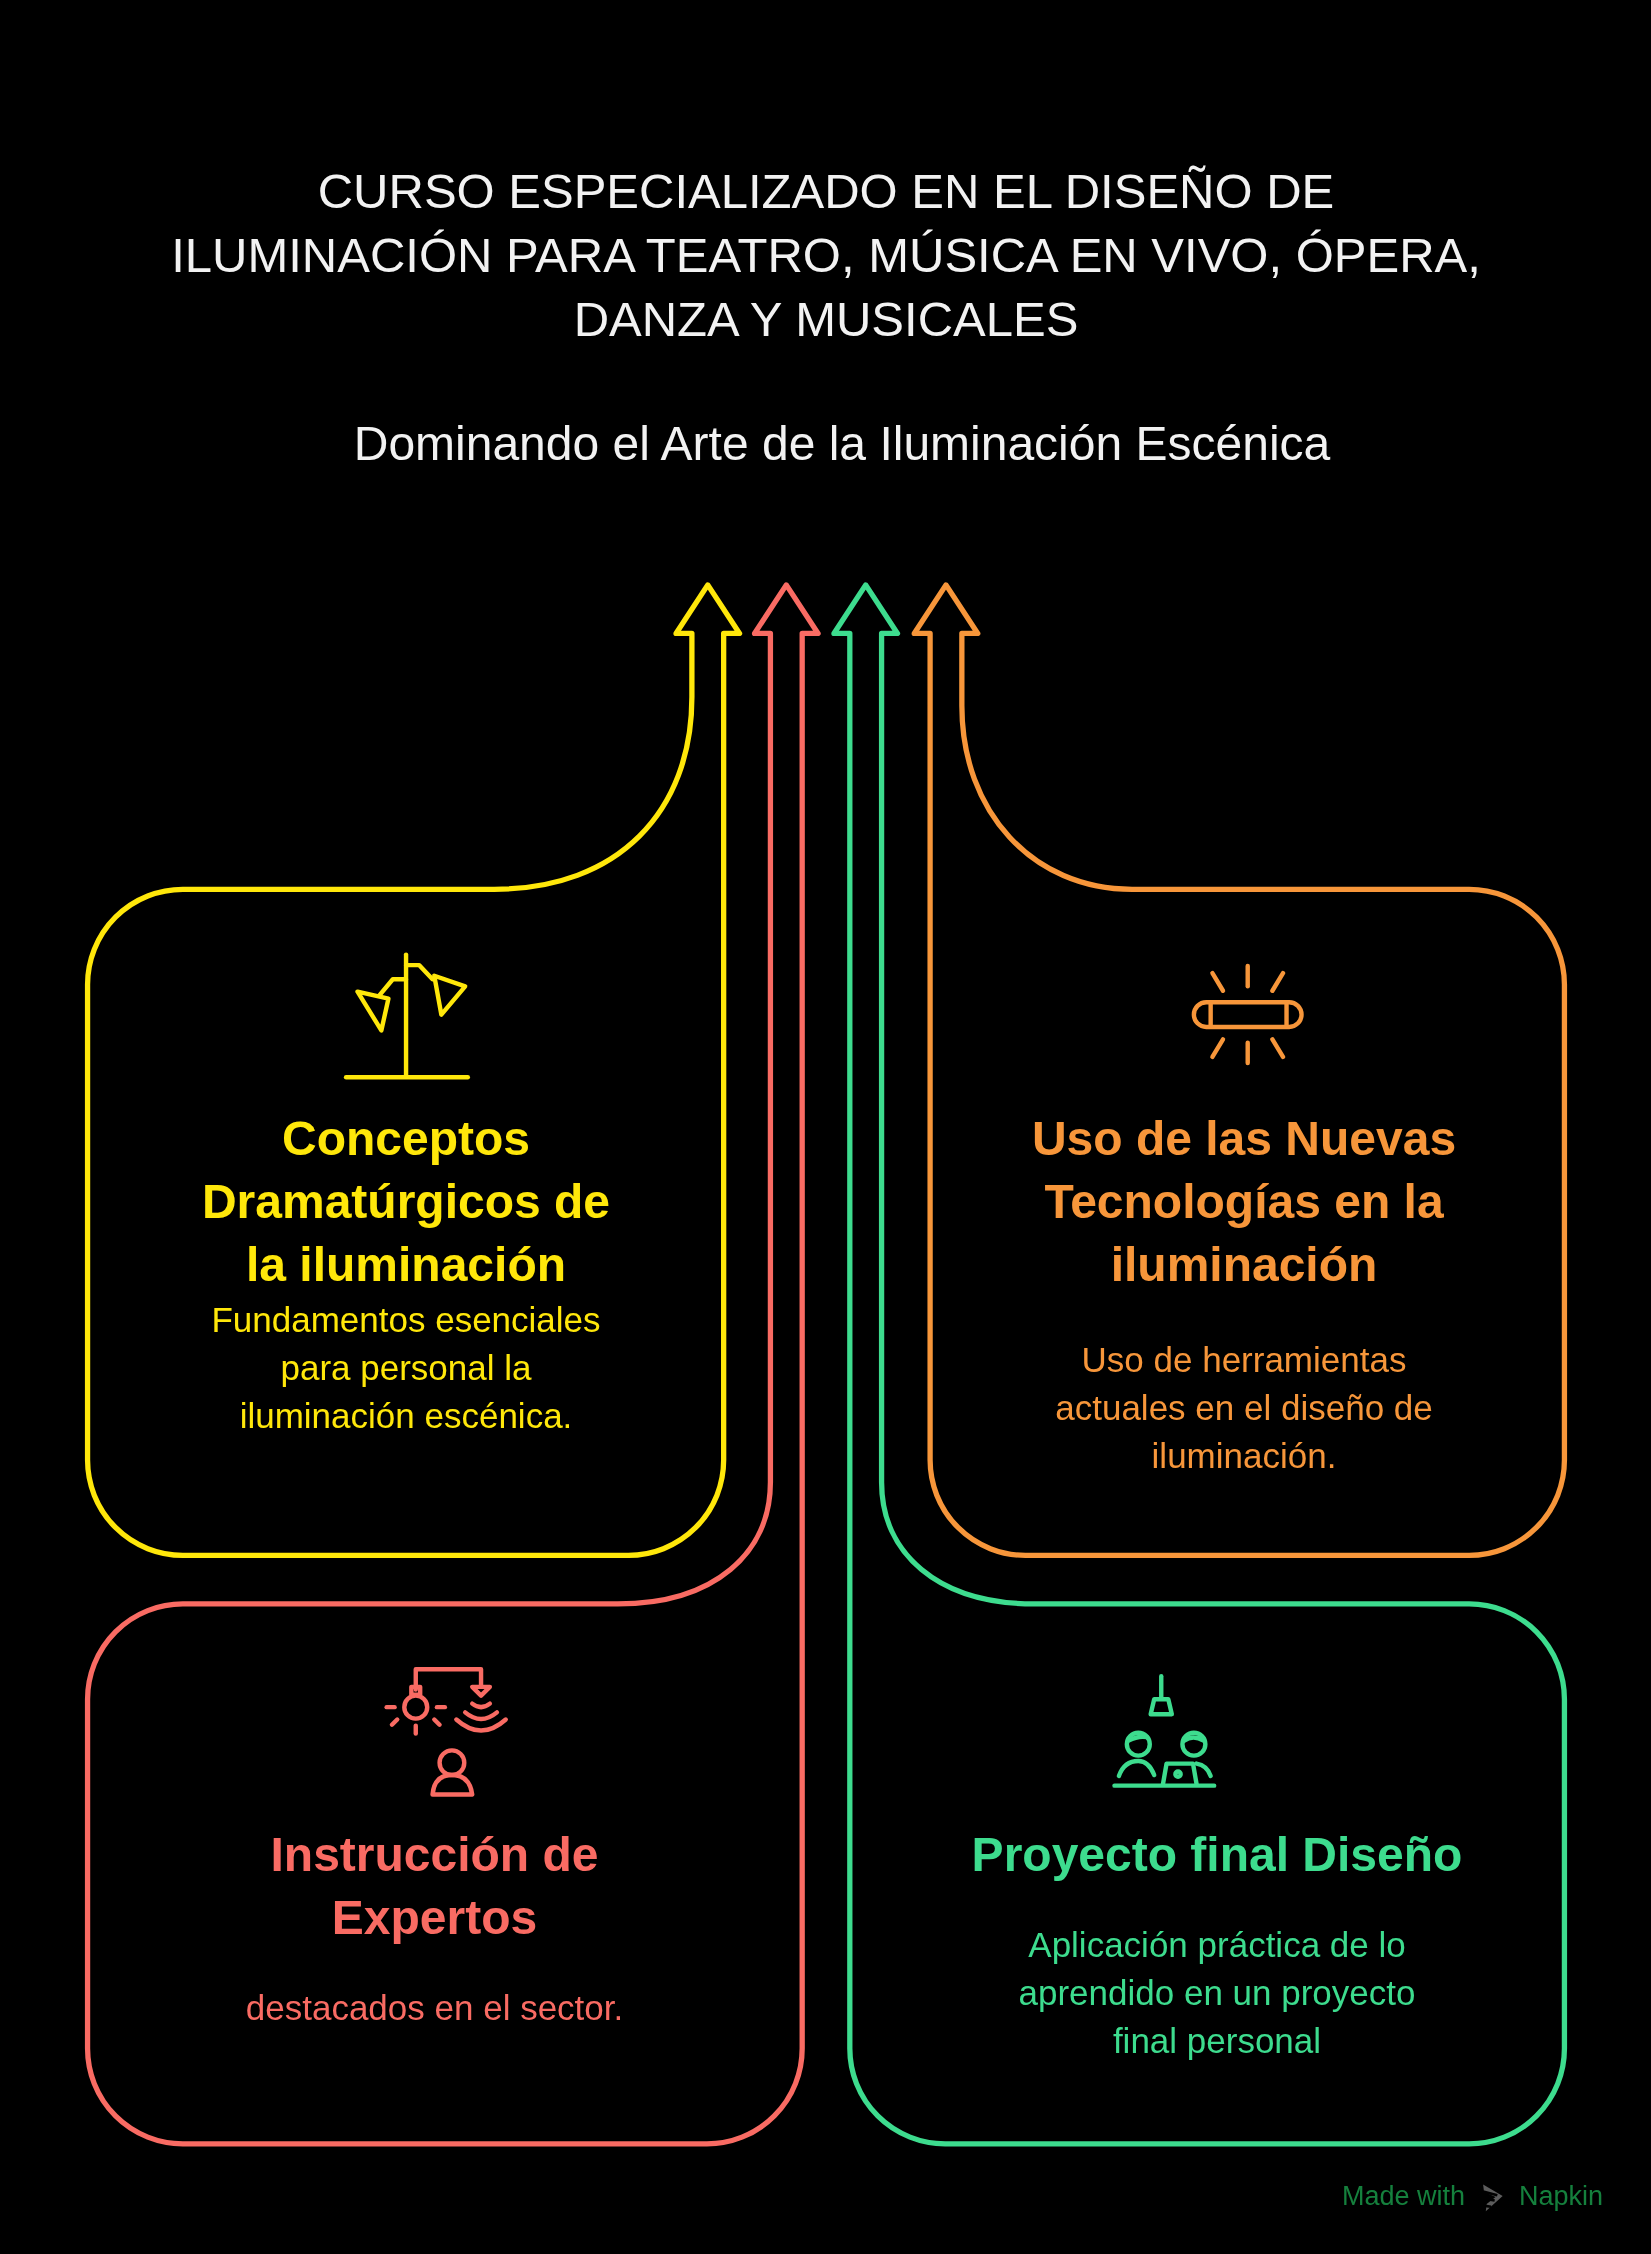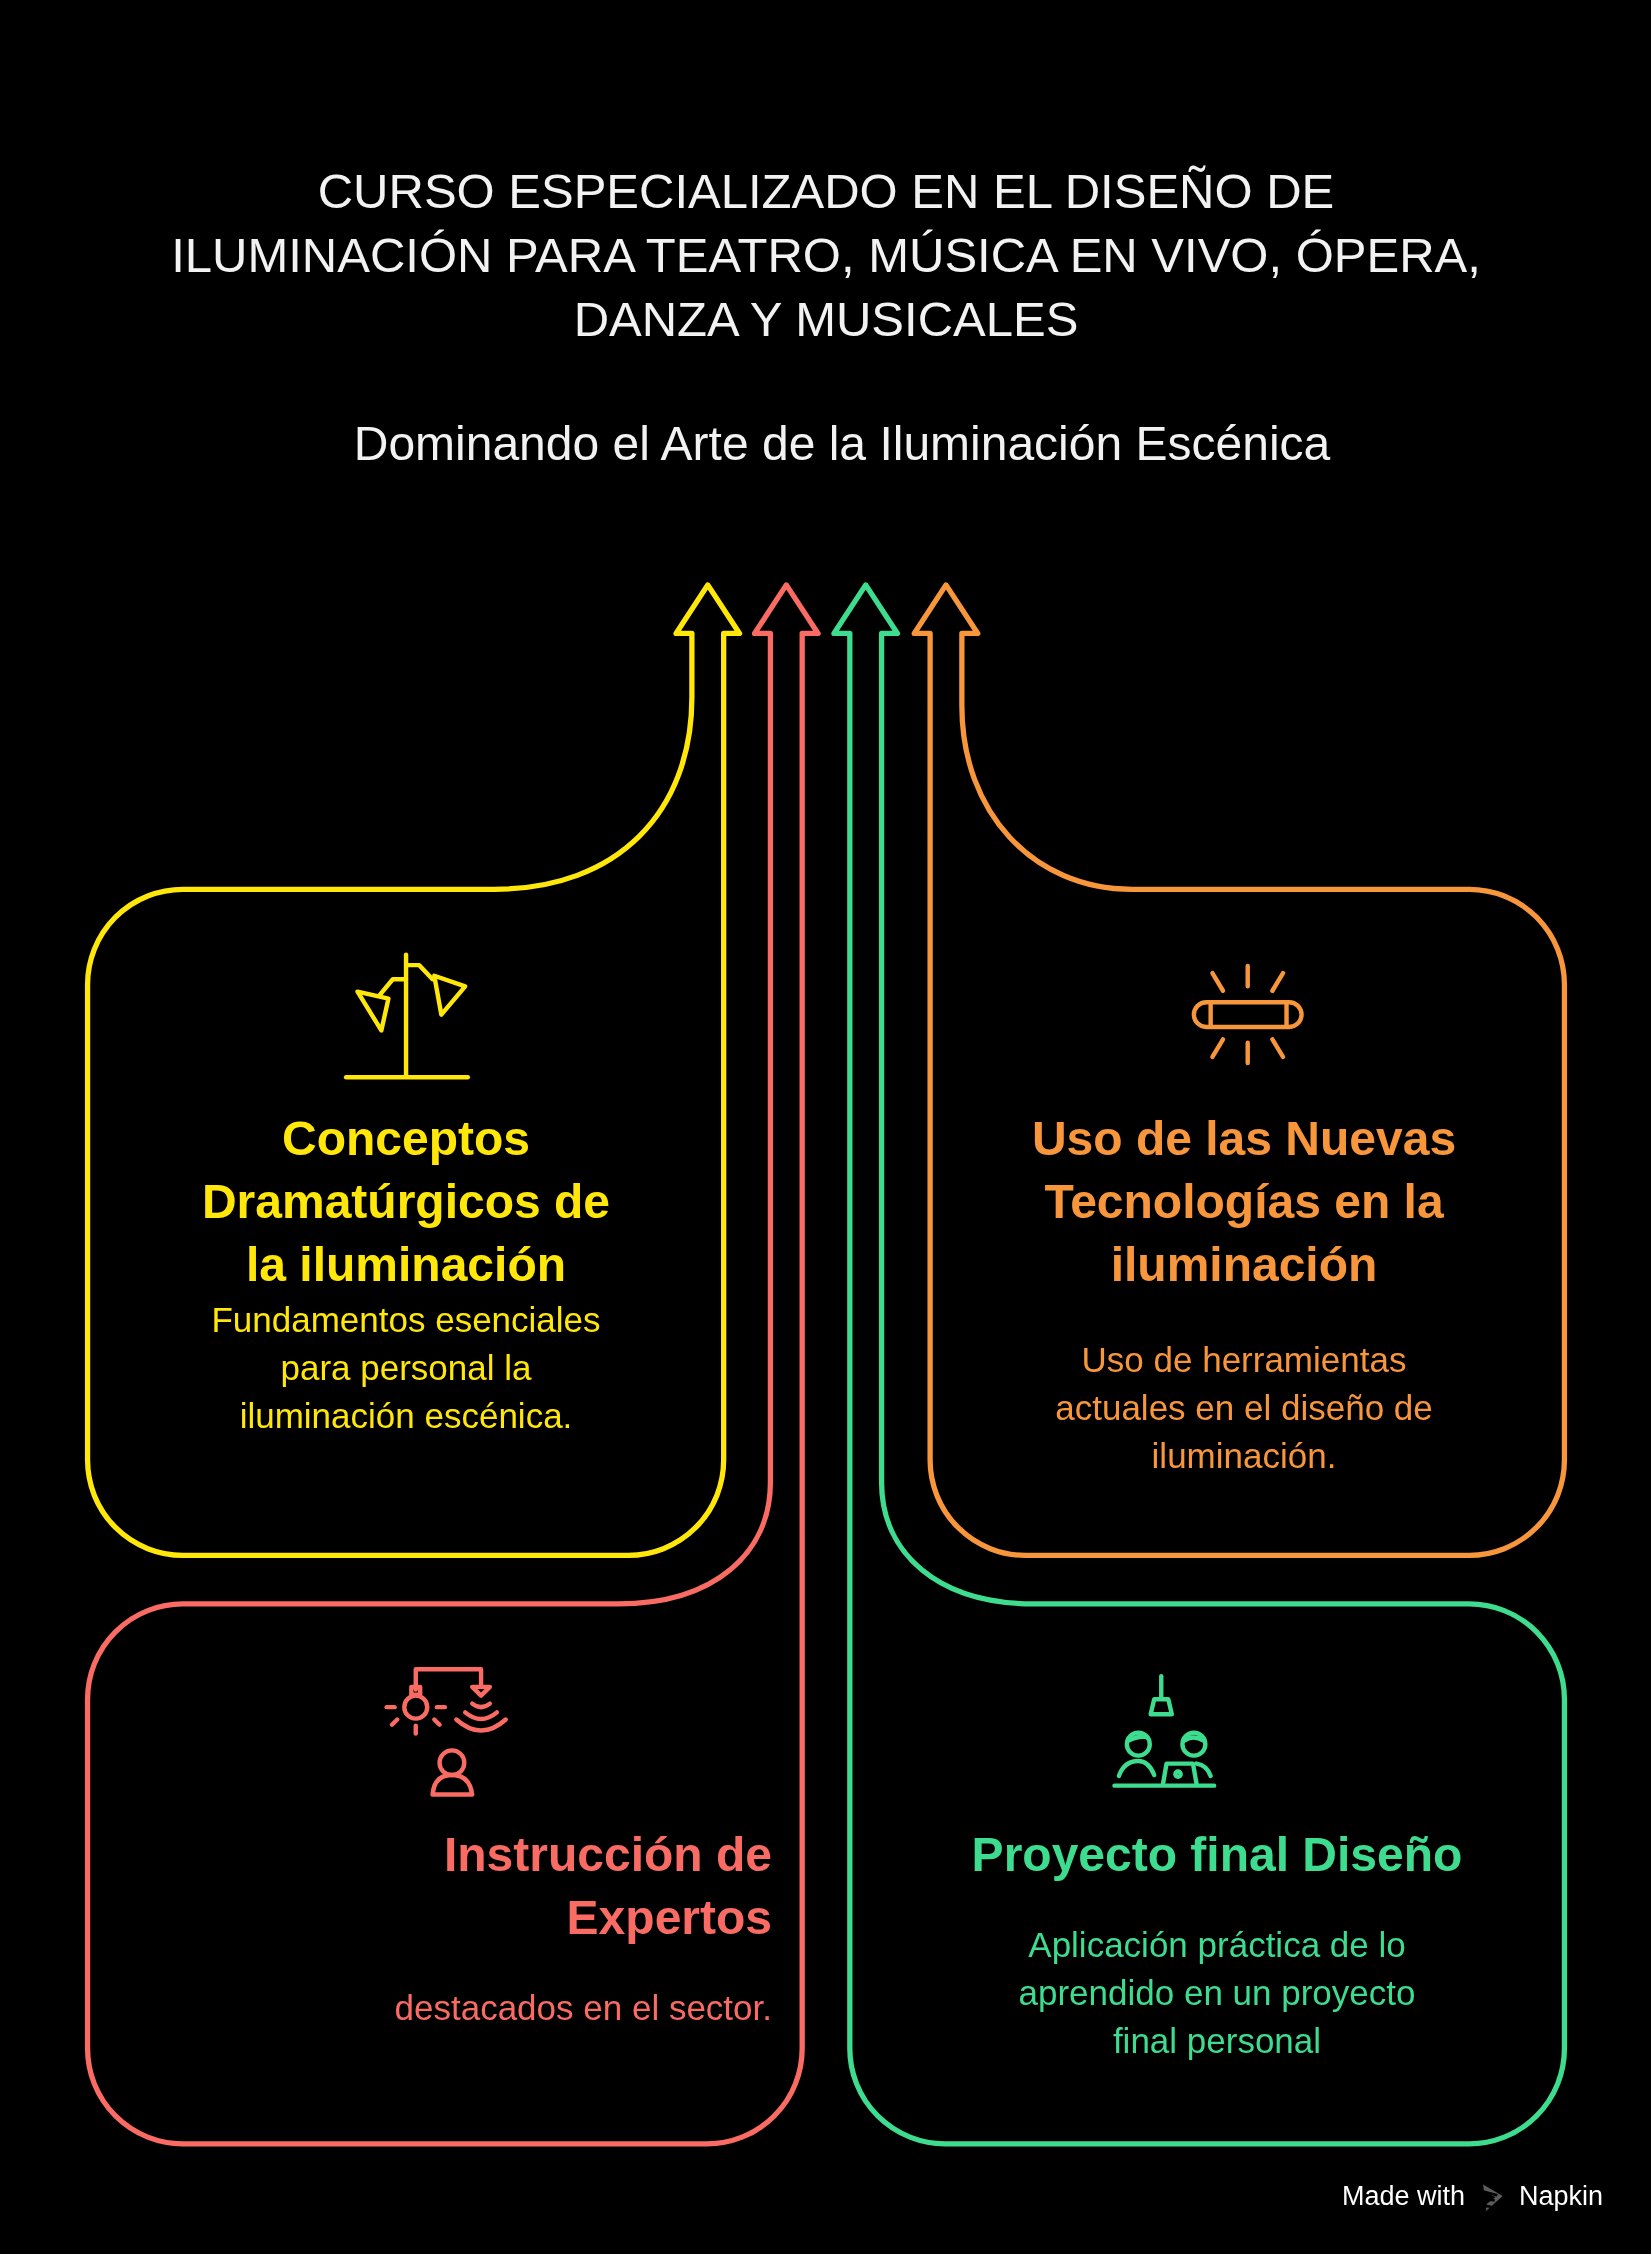--- a/index.html
+++ b/index.html
@@ -7,21 +7,21 @@
          font-family: "Liberation Sans", "DejaVu Sans", sans-serif; }
   .abs { position: absolute; }
   #diagram { position: absolute; left: 0; top: 0; }
   .title { left: 0; width: 1652px; top: 159px; text-align: center; color: #f2f2f2;
            font-size: 49px; line-height: 64px; letter-spacing: 0px; }
   .subtitle { left: 16px; width: 1652px; top: 413px; text-align: center; color: #f2f2f2;
               font-size: 48px; line-height: 62px; }
   .card-text { text-align: center; }
   .card-title { font-weight: bold; font-size: 48px; line-height: 63px; }
   .card-desc { font-size: 35px; line-height: 48px; }
-  .footer { right: 49px; top: 2179px; color: #ffffff; font-size: 27px; line-height: 35px;
+  .footer { right: 49px; top: 2179px; color: #15803d; font-size: 27px; line-height: 35px;
             display: flex; align-items: center; gap: 11px; justify-content: center; }
   .footer .logo { width: 32px; height: 32px; display: inline-block; }
 </style>
 </head>
 <body>
 
 <svg id="diagram" width="1652" height="2255" viewBox="0 0 1872 2556" fill="none" stroke-linejoin="round" stroke-linecap="round">
 
   <path stroke="#FFE70A" stroke-width="6" d="M802 663 L838 718 L820 718 L820 1655 A108 108 0 0 1 712 1763 L207 1763 A108 108 0 0 1 99 1655 L99 1116 A108 108 0 0 1 207 1008 L560 1008 C700 1008 784 920 784 790 L784 718 L766 718 Z"></path>
 
@@ -110,21 +110,21 @@
     <div>Tecnologías en la</div>
     <div>iluminación</div>
   </div>
   <div class="card-desc" style="margin-top:40px;">
     <div>Uso de herramientas</div>
     <div>actuales en el diseño de</div>
     <div>iluminación.</div>
   </div>
 </div>
 
-<div class="abs card-text" style="left:97px; width:675px; top:1823px; color:#F96B63;text-align:right;">
+<div class="abs card-text" style="left:97px; width:675px; top:1823px; color:#F96B63;">
   <div class="card-title">
     <div>Instrucción de</div>
     <div>Expertos</div>
   </div>
   <div class="card-desc" style="margin-top:35px;">
     <div>destacados en el sector.</div>
   </div>
 </div>
 
 <div class="abs card-text" style="left:882px; width:670px; top:1823px; color:#3DDC8E;">

